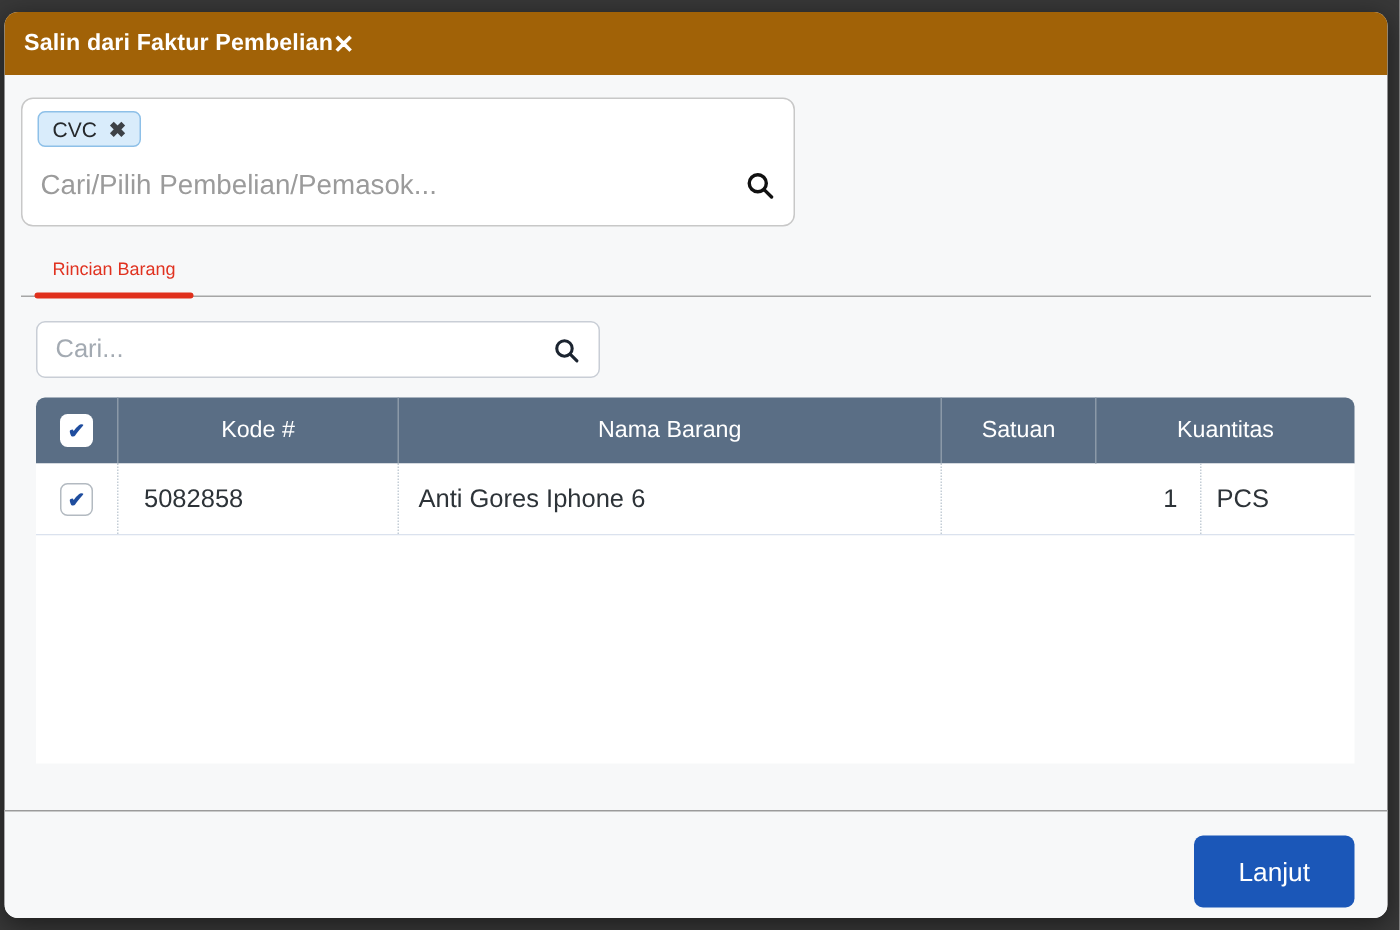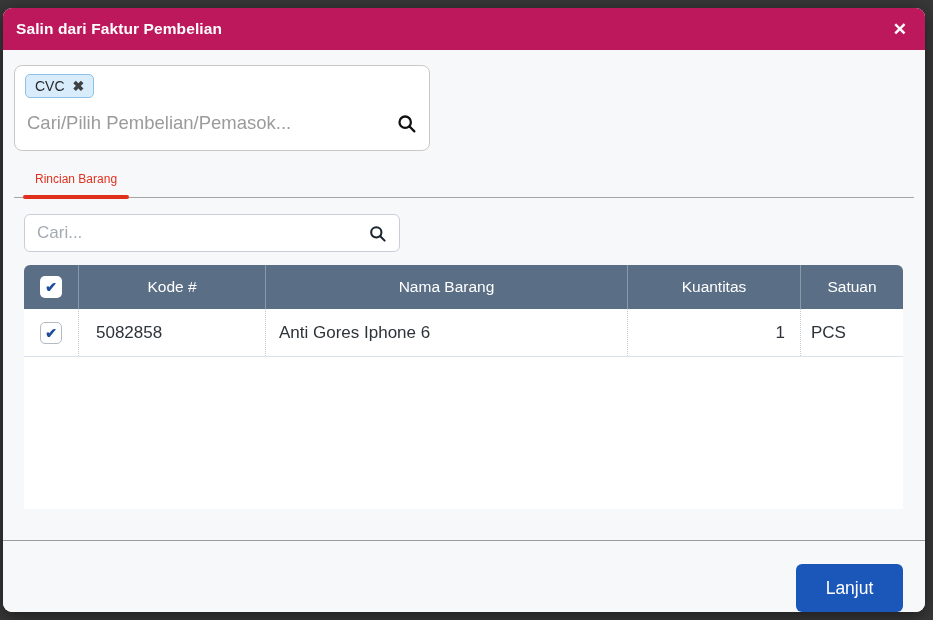--- a/index.html
+++ b/index.html
@@ -12,34 +12,34 @@
   }
   .backdrop { position:absolute; inset:0; background:#383838; }
   .modal {
     position:absolute; left:3px; top:8px; width:922px; height:604px;
     background:#f7f8f9; border-radius:9px; overflow:hidden;
     display:flex; flex-direction:column;
     box-shadow:0 4px 18px rgba(0,0,0,.5);
   }
   
   .modal-header {
-    height:42px; flex:0 0 42px; background:#be185d; color:#fff;
-    display:flex; align-items:center; justify-content:space-between;
+    height:42px; flex:0 0 42px; background:#a16207; color:#fff;
+    display:flex; align-items:center; justify-content:flex-start;
     padding:0 18px 0 13px;
   }
   .modal-title { font-size:15.5px; font-weight:700; letter-spacing:.1px; }
   .close-btn {
     color:#fff; font-size:17px; font-weight:700; line-height:1;
     background:none; border:none; cursor:pointer; font-family:inherit;
   }
   
   .modal-body { flex:1 1 auto; padding:15px 11px 0 11px; overflow:hidden; }
   
   .select-box {
-    width:416px; min-height:84px; background:#fff;
+    width:516px; min-height:84px; background:#fff;
     border:1px solid #c8c8c8; border-radius:8px; padding:8px 10px;
   }
   .tag {
     display:inline-flex; align-items:center; gap:8px;
     background:#d9ecfb; border:1px solid #8ec0e8; border-radius:5px;
     padding:3px 9px; font-size:14px; color:#26292c;
   }
   .tag-x { color:#3d4146; font-weight:700; font-size:14px; cursor:pointer; line-height:1; }
   .select-input-row { display:flex; align-items:center; margin-top:6px; padding:0 2px; height:38px; }
   .select-input {
@@ -97,21 +97,21 @@
   
   .chk {
     width:22px; height:22px; background:#fff; border-radius:5px;
     display:flex; align-items:center; justify-content:center;
     color:#1f4d9e; font-size:14px; font-weight:700; cursor:pointer;
   }
   .chk.bordered { border:1px solid #b3bac1; }
   
   .modal-footer {
     flex:0 0 72px; border-top:1px solid #9b9b9b; background:#f7f8f9;
-    display:flex; justify-content:flex-end; align-items:flex-end;
+    display:flex; justify-content:flex-end; align-items:center;
     padding:9px 22px 0 0;
   }
   .btn-primary {
     min-width:107px; height:48px; background:#1b57b8; color:#fff;
     border:none; border-radius:6px; font-family:inherit; font-size:17.5px;
     cursor:pointer; padding:0 26px;
   }
 </style>
 </head>
 <body>
@@ -155,22 +155,22 @@
         </svg>
       </div>
 
       <div class="grid">
         <div class="grid-head">
           <div class="hcell col-check">
             <span class="chk">✔</span>
           </div>
           <div class="hcell col-kode">Kode #</div>
           <div class="hcell col-nama">Nama Barang</div>
+          <div class="hcell col-sat">Satuan</div>
           <div class="hcell col-qty">Kuantitas</div>
-          <div class="hcell col-sat">Satuan</div>
         </div>
 
         <div class="grid-row">
           <div class="bcell col-check">
             <span class="chk bordered">✔</span>
           </div>
           <div class="bcell col-kode">5082858</div>
           <div class="bcell col-nama">Anti Gores Iphone 6</div>
           <div class="bcell col-qty">1</div>
           <div class="bcell col-sat">PCS</div>

